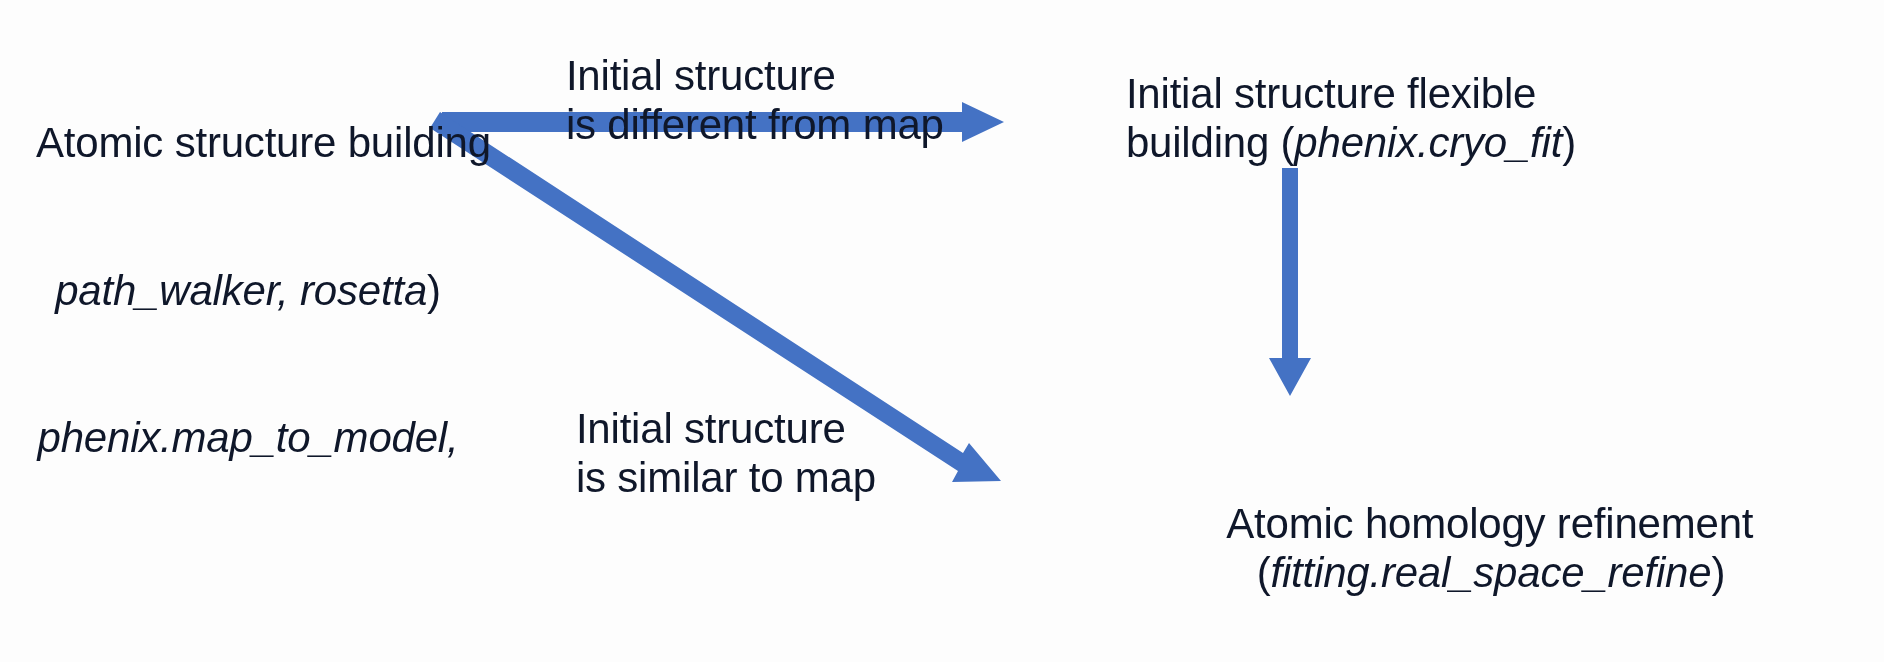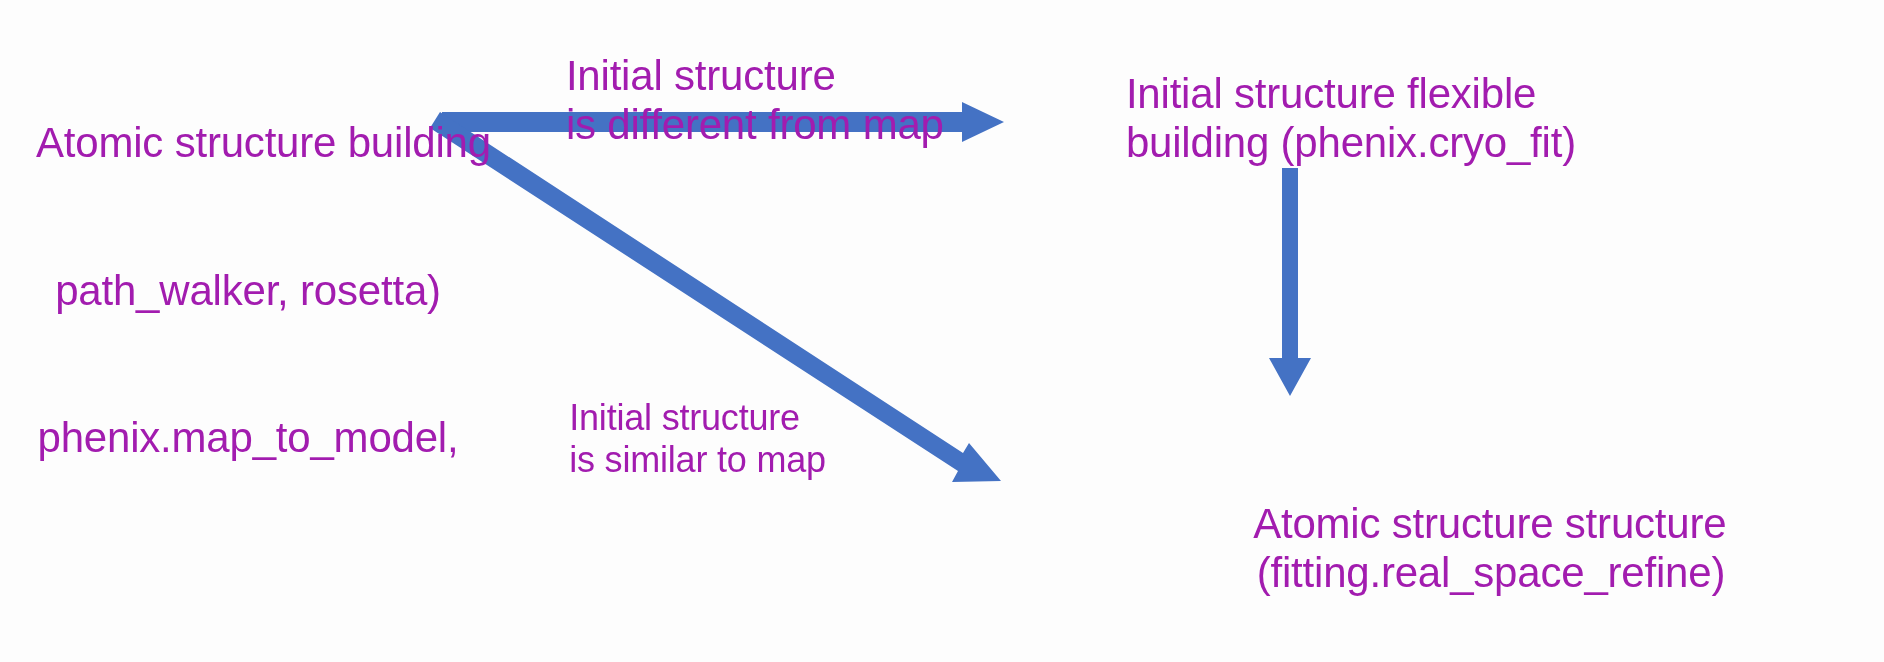--- a/index.html
+++ b/index.html
@@ -12,28 +12,28 @@
   }
   #canvas {
     position: relative;
     width: 1884px;
     height: 662px;
     background: #fdfdfd;
     overflow: hidden;
   }
   .txt {
     position: absolute;
-    color: #a21caf;
+    color: #0f172a;
     font-family: "Liberation Sans", sans-serif;
     font-weight: 400;
     line-height: 1.17;
     white-space: pre;
     letter-spacing: -0.2px;
   }
-  .italic { }
+  .italic { font-style: italic; }
 
   
   #node-building {
     left: 0px;
     top: 20px;
     width: 460px;
     text-align: center;
     font-size: 42px;
   }
   #node-building .line { display: block; margin-left: 36px; }
@@ -47,21 +47,21 @@
     text-align: left;
     font-size: 42px;
   }
 
   
   #label-similar {
     left: 530px;
     top: 355px;
     width: 430px;
     text-align: left;
-    font-size: 36px;
+    font-size: 42px;
   }
 
   
   #node-fitting {
     left: 1080px;
     top: 20px;
     width: 800px;
     text-align: left;
     font-size: 42px;
   }
@@ -119,17 +119,17 @@
     <span class="line">Initial structure</span>
     <span class="line">is similar to map</span>
   </div>
 
   <div class="txt" id="node-fitting">
     <span class="line">Initial structure flexible</span>
     <span class="line"><span>building (</span><span class="italic">phenix.cryo_fit</span><span>)</span></span>
   </div>
 
   <div class="txt" id="node-refinement">
-    <span class="line">Atomic structure structure</span>
+    <span class="line">Atomic homology refinement</span>
     <span class="line"><span>(</span><span class="italic">fitting.real_space_refine</span><span>)</span></span>
   </div>
 
 </div>
 
 </body></html>

